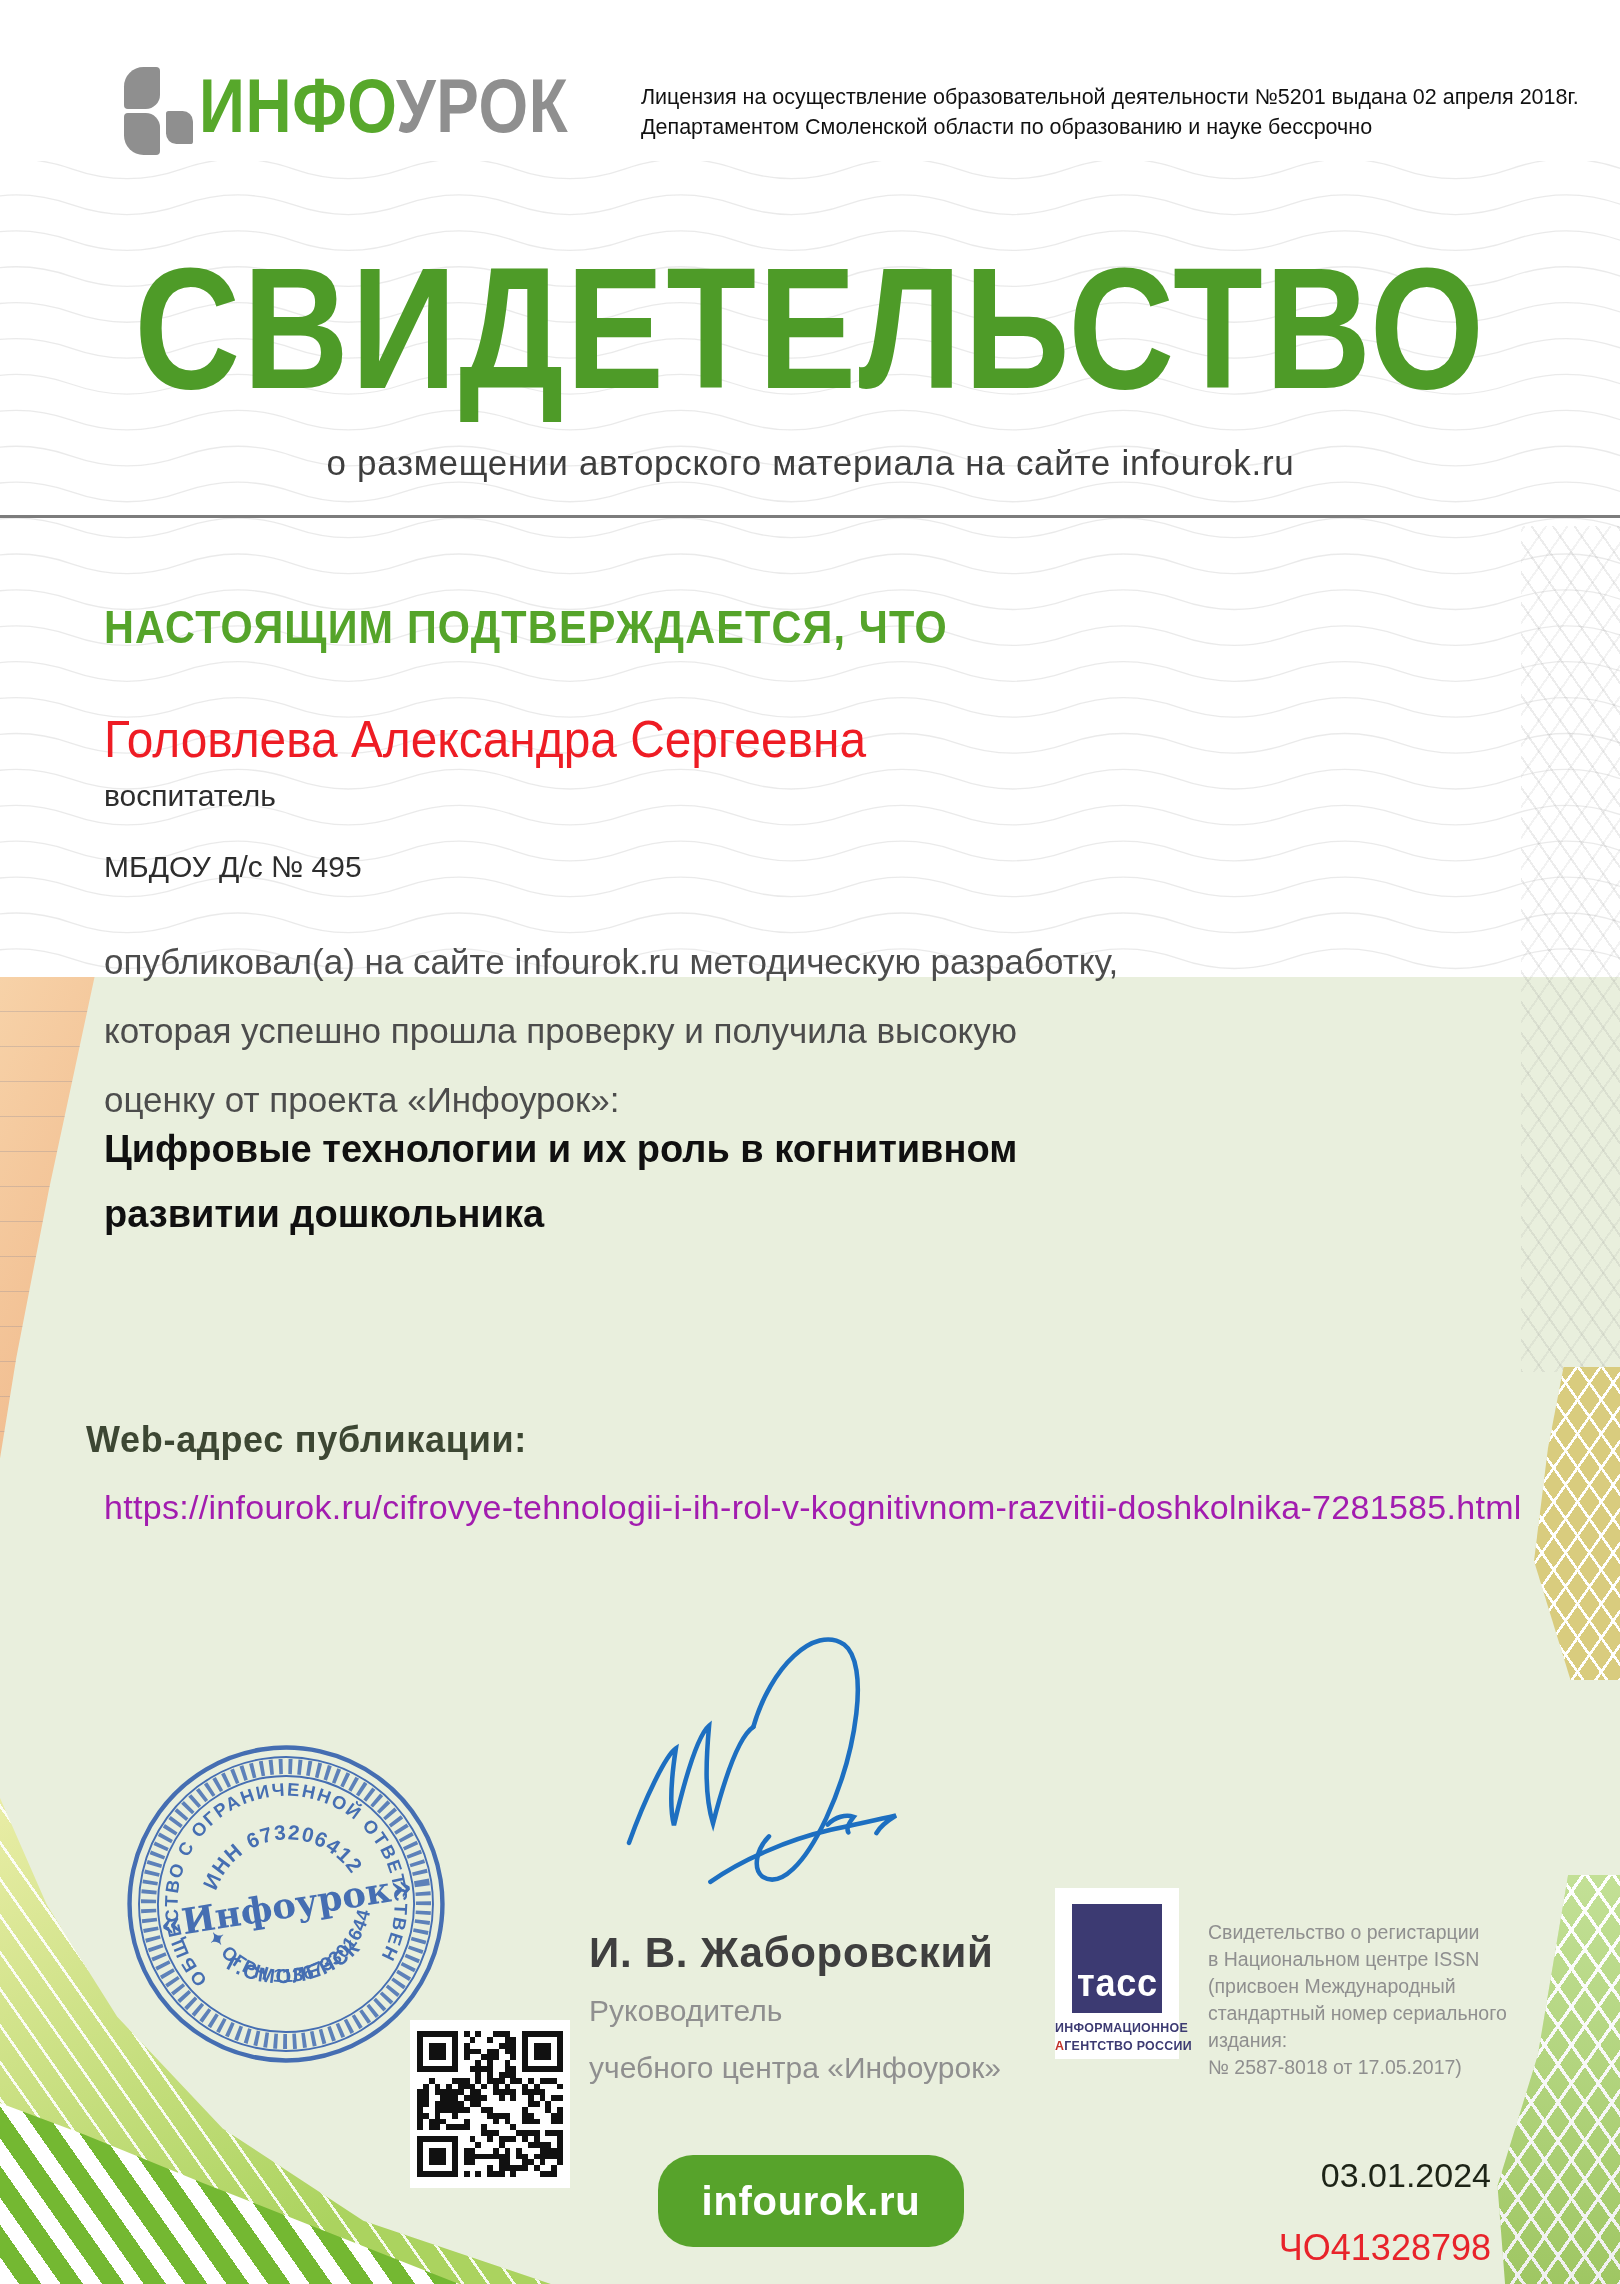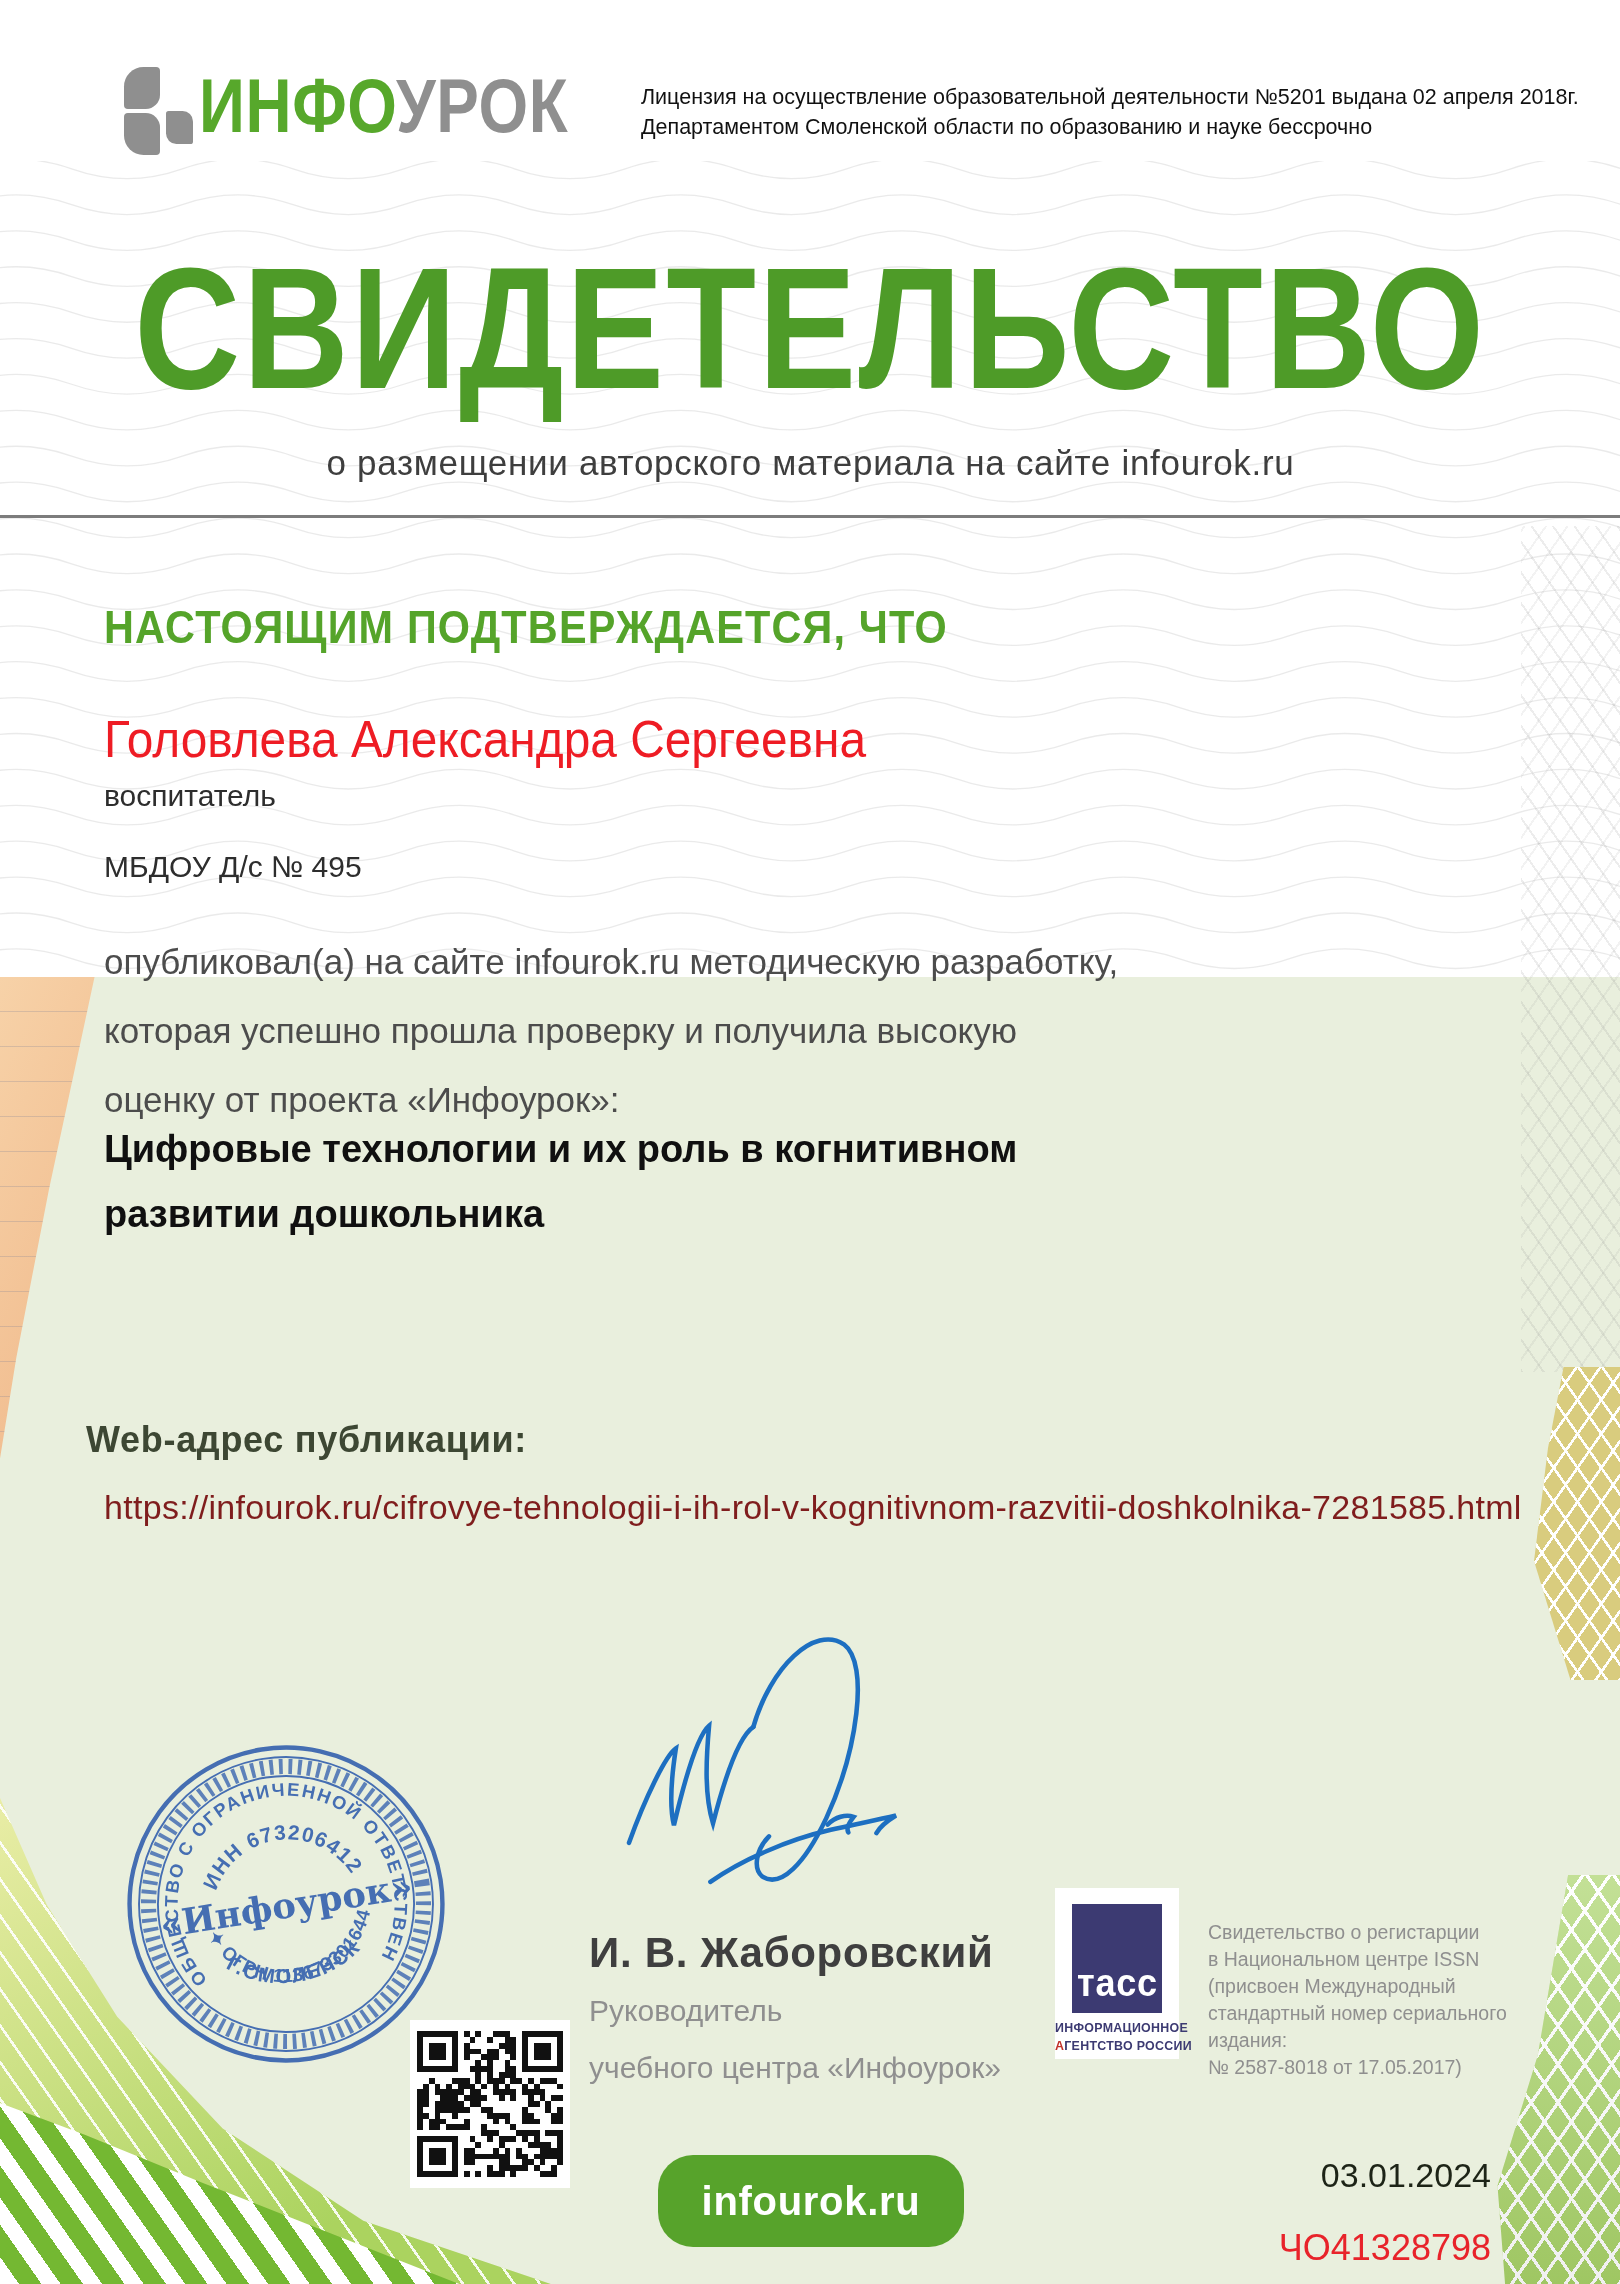--- a/index.html
+++ b/index.html
@@ -69,21 +69,21 @@
     transform:scaleX(.92);transform-origin:left top;white-space:nowrap;}
   #person-position{position:absolute;left:104px;top:779px;font-size:30px;color:#2d2d2d;}
   #person-org{position:absolute;left:104px;top:850px;font-size:30px;color:#2d2d2d;}
   #body-text{position:absolute;left:104px;top:927px;font-size:35px;line-height:69px;color:#4c4c4c;}
   #work-title{position:absolute;left:104px;top:1117px;font-size:38px;font-weight:700;
     line-height:65px;color:#101010;}
 
   
   #web-label{position:absolute;left:86px;top:1419px;font-size:36px;font-weight:700;
     color:#3d4733;letter-spacing:0.7px;}
-  #pub-url{position:absolute;left:104px;top:1488px;font-size:34px;color:#7f1d1d;
+  #pub-url{position:absolute;left:104px;top:1488px;font-size:34px;color:#a21caf;
     white-space:nowrap;letter-spacing:0.3px;}
 
   
   #stamp{position:absolute;left:122px;top:1740px;width:328px;height:328px;
     transform:rotate(-9deg);opacity:.94;}
   #stamp text{fill:#3b66b0;}
   #signature{position:absolute;left:606px;top:1628px;width:339px;height:306px;}
   #signatory-name{position:absolute;left:589px;top:1929px;font-size:42px;font-weight:700;
     color:#3f3f3f;letter-spacing:0.7px;}
   #signatory-role1{position:absolute;left:589px;top:1994px;font-size:30px;color:#8f8f8f;}

